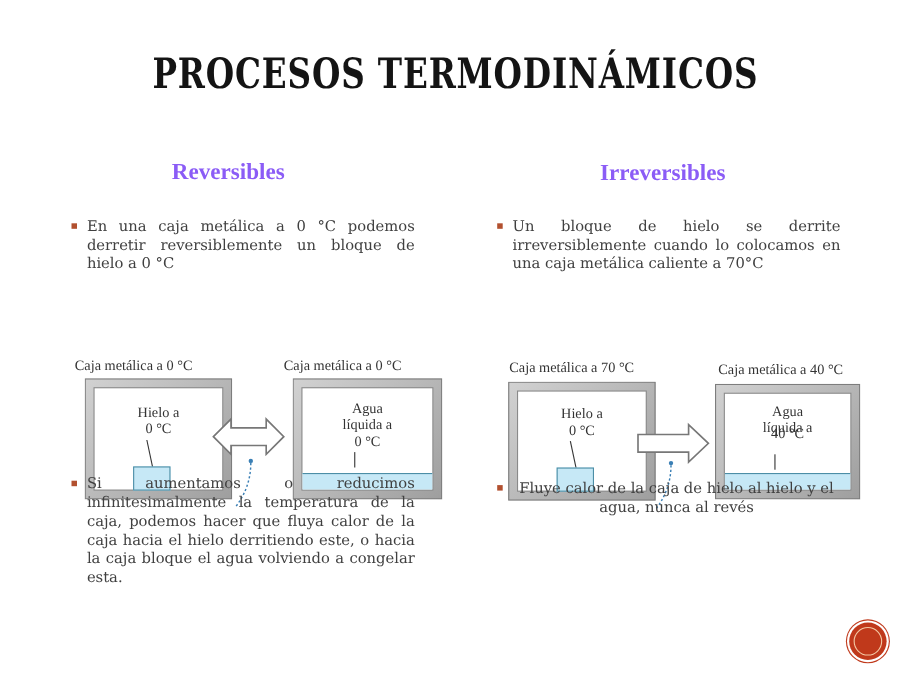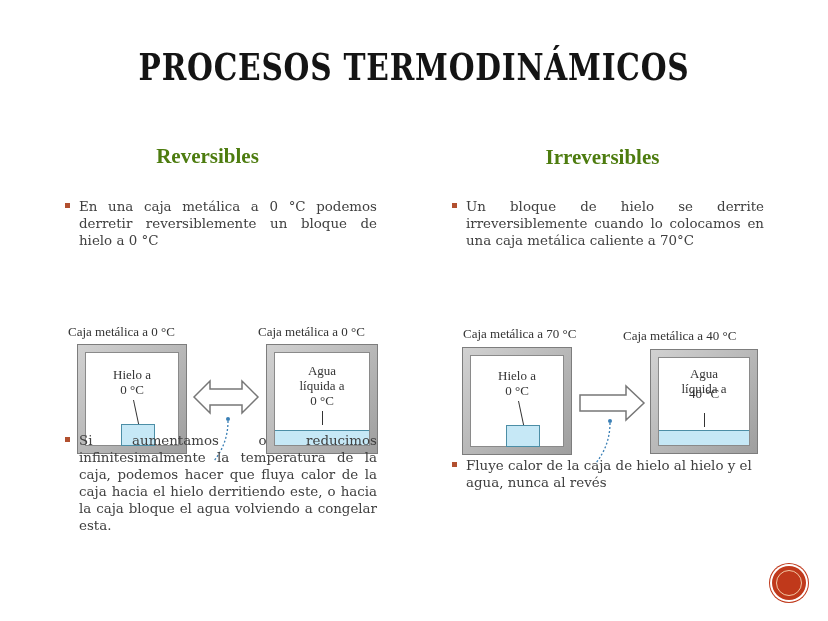--- a/index.html
+++ b/index.html
@@ -7,37 +7,38 @@
       width: 828px; height: 621px; background: #ffffff; position: relative; overflow: hidden;
       font-family: "DejaVu Serif", serif;
     }
     .title {
       position: absolute; left: 0; top: 44px; width: 828px; text-align: center;
       font-family: "DejaVu Serif", serif; font-weight: bold; font-size: 38px;
       letter-spacing: 1px; color: #141414; transform: scaleX(0.78); transform-origin: 414px 0;
     }
     .col-heading {
       position: absolute; font-family: "Liberation Serif", serif; font-weight: bold;
-      font-size: 21px; color: #4d7c0f; text-align: center;
+      font-size: 21px; color: #8b5cf6; text-align: center;
     }
     .bullet {
       position: absolute; font-family: "DejaVu Serif", serif; font-size: 13.4px;
       line-height: 17px; color: #404040; text-align: justify;
     }
     .bullet .mark {
       position: absolute; left: -14px; top: 5px; width: 5px; height: 5px; background: #b2502f;
     }
     .figure { position: absolute; margin-top: 48px; }
     .box-label {
       position: absolute; font-family: "Liberation Serif", serif; font-size: 13px;
       color: #333; white-space: nowrap;
     }
     .box {
       position: absolute; background: linear-gradient(135deg, #d2d2d2, #9e9e9e);
       box-shadow: inset 0 0 0 1px #7d7d7d;
+      padding-left: 24px;
     }
     .box .inner {
       position: absolute; left: 9px; top: 9px; right: 9px; bottom: 9px;
       background: #fff; box-shadow: 0 0 0 1px #8a8a8a;
     }
     .inner-label {
       position: absolute; left: 0; right: 0; text-align: center;
       font-family: "Liberation Serif", serif; font-size: 13px; line-height: 15px; color: #333;
     }
     .ice {
@@ -120,32 +121,32 @@
       <div class="ice" style="left:35px; bottom:-1px; width:32px; height:20px;"></div>
     </div>
   </div>
   <svg style="position:absolute; left:133px; top:63px;" width="68" height="40" viewBox="0 0 68 40">
     <path d="M2 12 L48 12 L48 3 L66 20 L48 37 L48 28 L2 28 Z" fill="#fff" stroke="#777" stroke-width="1.5"></path>
   </svg>
   <svg style="position:absolute; left:147px; top:97px;" width="25" height="50" viewBox="0 0 25 50">
     <circle cx="18" cy="4" r="2" fill="#3a7fb5"></circle>
     <path d="M18 6 Q18 28 4 46" fill="none" stroke="#3a7fb5" stroke-width="1.3" stroke-dasharray="2,2"></path>
   </svg>
-  <div class="box-label" style="left:178px; top:8px;">Caja metálica a 40 °C</div>
+  <div class="box-label" style="left:208px; top:8px;">Caja metálica a 40 °C</div>
   <div class="box" style="left:205px; top:29px; width:108px; height:105px;">
     <div class="inner">
       <div class="inner-label" style="top:8px;">Agua</div>
       <div class="inner-label" style="top:23px;">líquida a</div>
       <div class="inner-label" style="top:28px;">40 °C</div>
       <div class="pointer" style="left:45px; top:55px; height:14px;"></div>
       <div class="water" style="height:14px;"></div>
     </div>
   </div>
 </div>
 
-<div class="bullet" style="left:466px; top:457px; width:298px; text-align:left;">
+<div class="bullet" style="left:466px; top:436px; width:298px; text-align:center;">
   <span class="mark"></span>
   <span>Fluye calor de la caja de hielo al hielo y el agua, nunca al revés</span>
 </div>
 
 <div class="nav-button">
   <div class="ring"></div>
 </div>
 
 </body></html>

